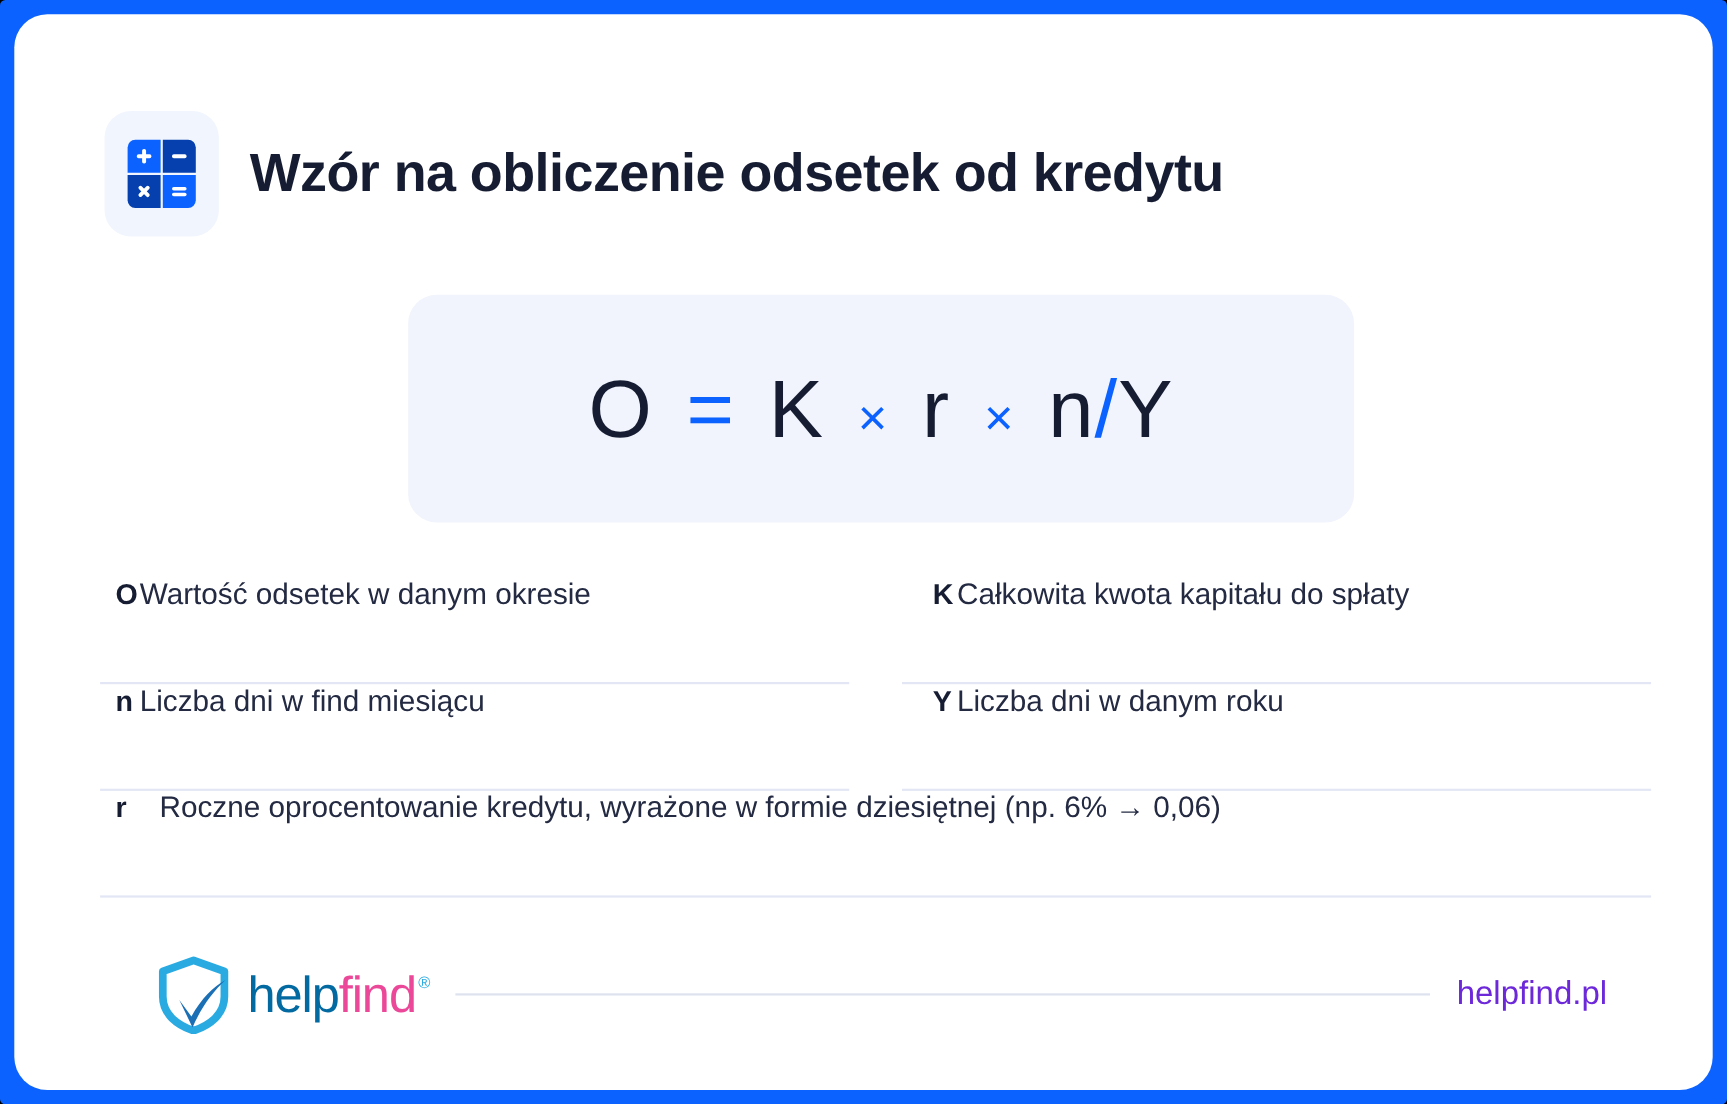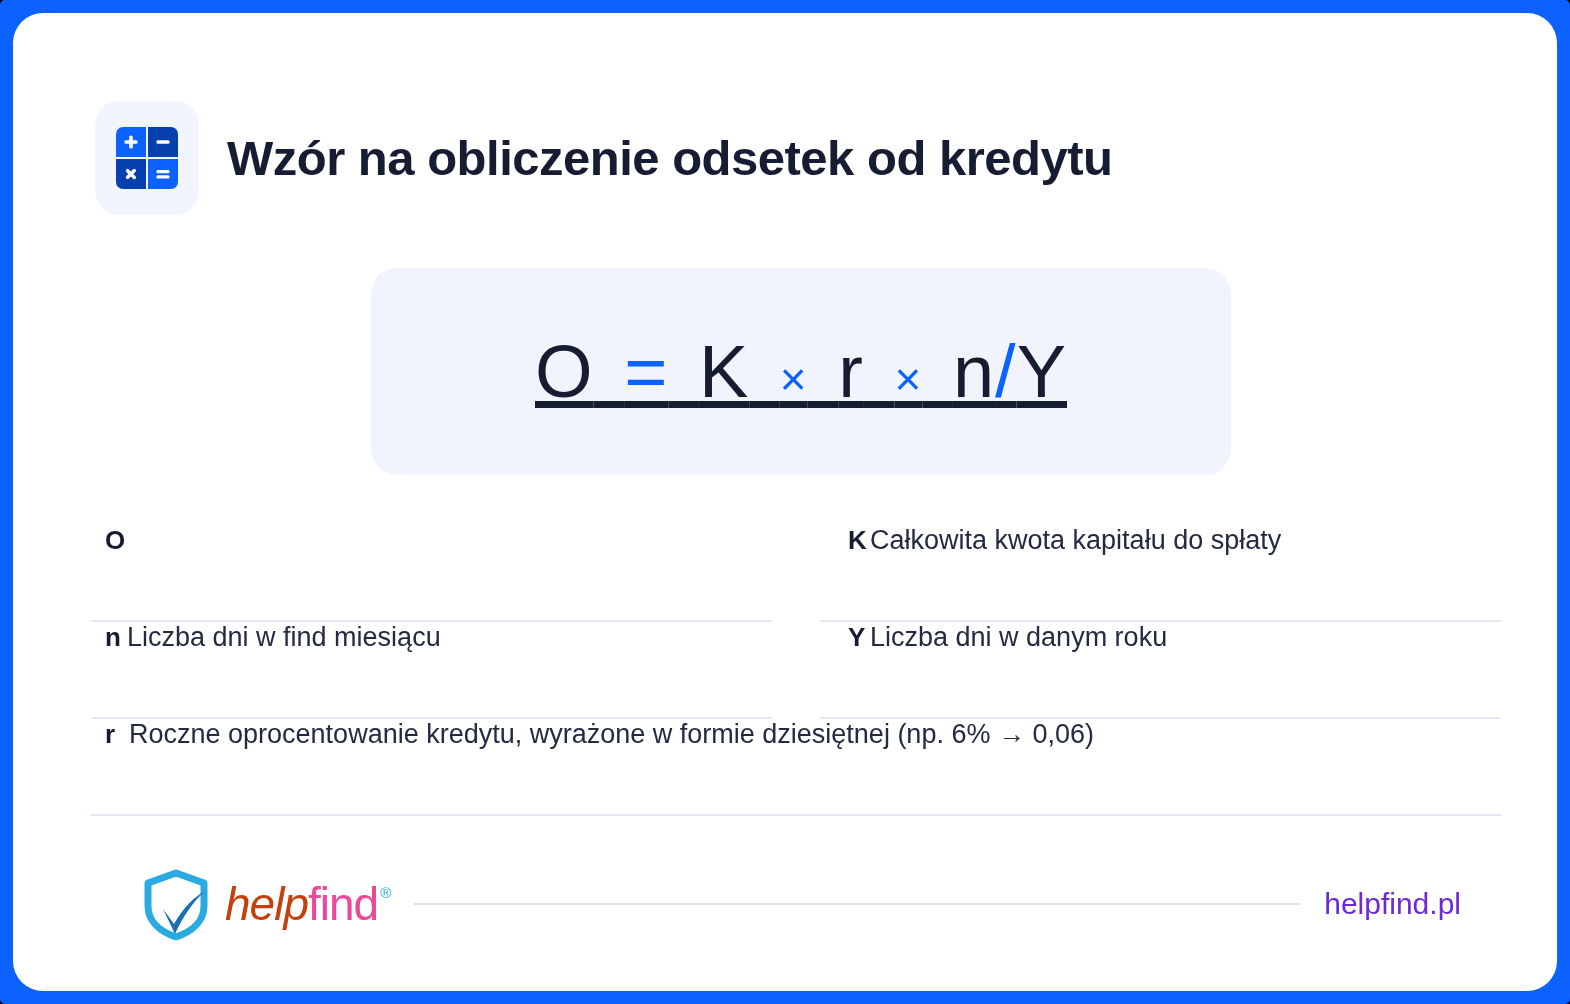--- a/index.html
+++ b/index.html
@@ -96,21 +96,20 @@
     align-items: center;
     justify-content: center;
   }
   .formula {
     font-size: 74px;
     color: #161d33;
     font-weight: 400;
     letter-spacing: 1px;
     white-space: nowrap;
     line-height: 1;
-    text-decoration: underline;
   }
   .formula .op { color: #0b62fe; }
   .formula .times {
     color: #0b62fe;
     font-size: 46px;
     vertical-align: 2px;
   }
   .formula .sp { letter-spacing: 10px; }
 
   
@@ -146,21 +145,21 @@
   }
   .legend-row.col-right .sym {
     padding-left: 28px;
     width: 50px;
   }
   .desc {
     font-size: 27px;
     color: #232a42;
     white-space: nowrap;
   }
-  .legend-row.full .desc { padding-left: 2px; }
+  .legend-row.full .desc { padding-left: 2px; margin-left: 16px; }
 
   
   .footer {
     position: absolute;
     left: 128px;
     right: 96px;
     top: 845px;
     height: 92px;
     display: flex;
     align-items: center;
@@ -172,21 +171,21 @@
     gap: 14px;
     flex: none;
   }
   .brand-word {
     font-size: 46px;
     font-weight: 500;
     letter-spacing: -1px;
     line-height: 1;
     position: relative;
   }
-  .brand-word .help { color: #c2410c; font-style: italic; }
+  .brand-word .help { color: #0369a1; }
   .brand-word .find { color: #ec4899; }
   .brand-word .reg {
     font-size: 15px;
     color: #29abe2;
     vertical-align: 22px;
     margin-left: 2px;
   }
   .footer-rule {
     flex: 1;
     height: 2px;
@@ -239,20 +238,21 @@
     <div class="formula-box">
       <div class="formula">
         <span>O</span><span class="sp"> </span><span class="op">=</span><span class="sp"> </span><span>K</span><span class="sp"> </span><span class="times">×</span><span class="sp"> </span><span>r</span><span class="sp"> </span><span class="times">×</span><span class="sp"> </span><span>n</span><span class="op">/</span><span>Y</span>
       </div>
     </div>
 
     <div class="legend">
       <div class="legend-grid">
         <div class="legend-row col-left">
           <div class="sym">O</div>
+          <div class="desc">Wartość odsetek w danym okresie</div>
         </div>
         <div class="legend-row col-right">
           <div class="sym">K</div>
           <div class="desc">Całkowita kwota kapitału do spłaty</div>
         </div>
         <div class="legend-row col-left">
           <div class="sym">n</div>
           <div class="desc">Liczba dni w find miesiącu</div>
         </div>
         <div class="legend-row col-right">

